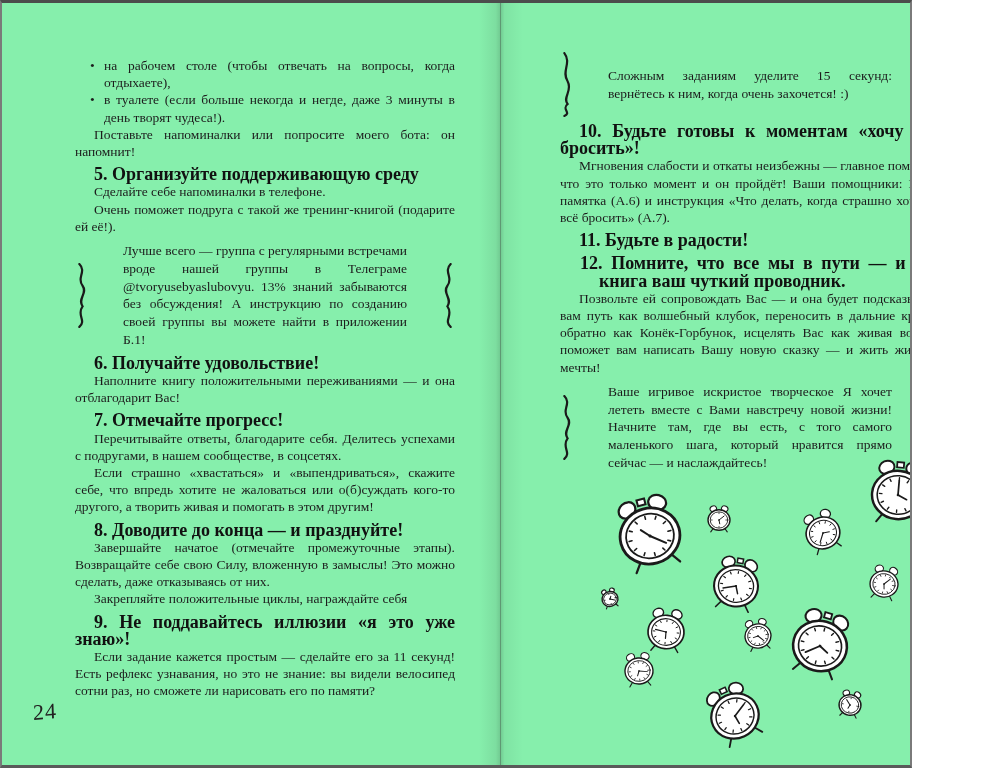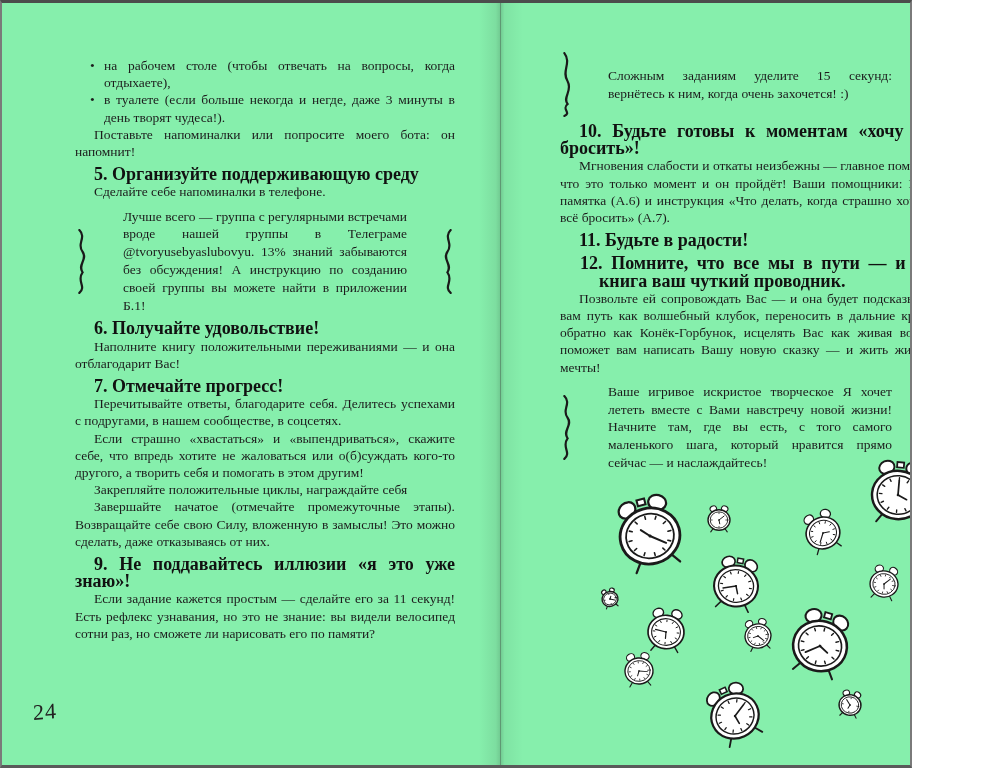--- a/index.html
+++ b/index.html
@@ -80,44 +80,46 @@
   <div class="page-col col-left">
 
     <ul class="blist">
       <li>на рабочем столе (чтобы отвечать на вопросы, когда отдыхаете),</li>
       <li>в туалете (если больше некогда и негде, даже 3 минуты в день творят чудеса!).</li>
     </ul>
     <p class="body">Поставьте напоминалки или попросите моего бота: он напомнит!</p>
 
     <h3 class="sec">5. Организуйте поддерживающую среду</h3>
     <p class="body">Сделайте себе напоминалки в телефоне.</p>
+    <p class="body">Очень поможет подруга с такой же тренинг-книгой (подарите ей её!).</p>
 
     <div class="inset">
       <span class="brace">
         <svg viewBox="0 0 12 60" preserveAspectRatio="none" aria-hidden="true">
           <path d="M4,1 C11,8 1,14 7,21 C12,28 2,33 7,40 C1,48 11,53 4,59" fill="none" stroke="#1a1a1a" stroke-width="2.2" stroke-linecap="round" vector-effect="non-scaling-stroke"></path>
         </svg>
       </span>
       <div class="btxt">Лучше всего — группа с регулярными встречами вроде нашей группы в Телеграме @tvoryusebyaslubovyu. 13% знаний забываются без обсуждения! А инструкцию по созданию своей группы вы можете найти в приложении Б.1!</div>
       <span class="brace">
         <svg viewBox="0 0 12 60" preserveAspectRatio="none" aria-hidden="true">
           <path d="M8,1 C1,8 11,14 5,21 C0,28 10,33 5,40 C11,48 1,53 8,59" fill="none" stroke="#1a1a1a" stroke-width="2.2" stroke-linecap="round" vector-effect="non-scaling-stroke"></path>
         </svg>
       </span>
     </div>
 
     <h3 class="sec">6. Получайте удовольствие!</h3>
     <p class="body">Наполните книгу положительными переживаниями — и она отблагодарит Вас!</p>
 
     <h3 class="sec">7. Отмечайте прогресс!</h3>
     <p class="body">Перечитывайте ответы, благодарите себя. Делитесь успехами с подругами, в нашем сообществе, в соцсетях.</p>
-    <p class="body">Если страшно «хвастаться» и «выпендриваться», скажите себе, что впредь хотите не жаловаться или о(б)суждать кого-то другого, а творить себя и помогать в этом другим!</p>
-
+    <p class="body">Если страшно «хвастаться» и «выпендриваться», скажите себе, что впредь хотите не жаловаться или о(б)суждать кого-то другого, а творить живая и помогать в этом другим!</p>
+
+    <h3 class="sec">8. Доводите до конца — и празднуйте!</h3>
+    <p class="body">Завершайте начатое (отмечайте промежуточные этапы). Возвращайте себе свою Силу, вложенную в замыслы! Это можно сделать, даже отказываясь от них.</p>
     <p class="body">Закрепляйте положительные циклы, награждайте себя</p>
-    <p class="body">Завершайте начатое (отмечайте промежуточные этапы). Возвращайте себе свою Силу, вложенную в замыслы! Это можно сделать, даже отказываясь от них.</p>
 
     <h3 class="sec">9. Не поддавайтесь иллюзии «я это уже знаю»!</h3>
     <p class="body">Если задание кажется простым — сделайте его за 11 секунд! Есть рефлекс узнавания, но это не знание: вы видели велосипед сотни раз, но сможете ли нарисовать его по памяти?</p>
   </div>
 
   <div class="page-col col-right">
 
     <div class="inset" style="margin-top:0;">
       <span class="brace">
         <svg viewBox="0 0 12 60" preserveAspectRatio="none" aria-hidden="true">

